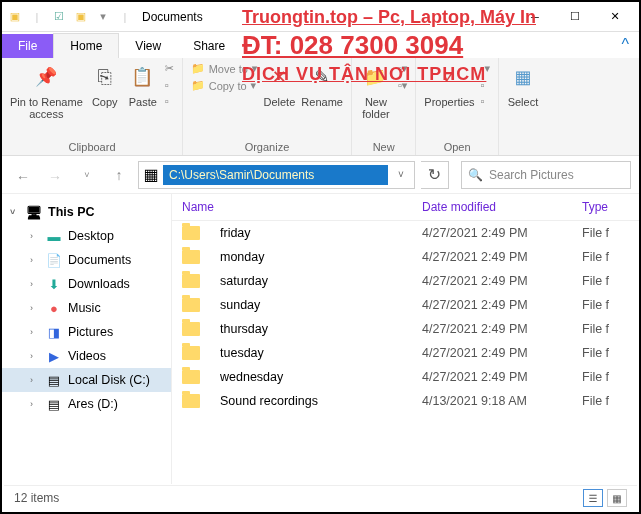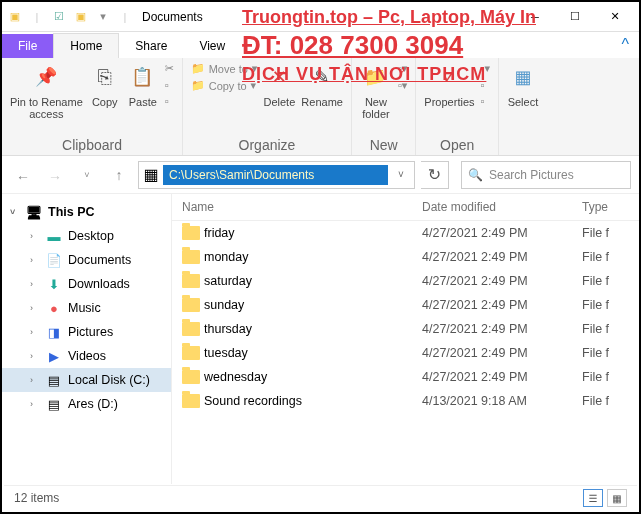--- a/index.html
+++ b/index.html
@@ -14,21 +14,21 @@
 
 .tabs { height: 26px; display: flex; align-items: flex-end; background: #fff; }
 .tab { padding: 5px 16px; font-size: 12px; cursor: pointer; }
 .tab.file { background: #8b5cf6; color: #fff; }
 .tab.active { background: #f5f5f5; border: 1px solid #ddd; border-bottom: none; padding-left: 16px; }
 .ribbon-help { margin-left: auto; padding: 4px 10px; color: #1979ca; font-size: 16px; }
 
 .ribbon { height: 98px; background: #f5f5f5; border-bottom: 1px solid #ddd; display: flex; }
 .group { border-right: 1px solid #e5e5e5; padding: 4px 8px 2px; display: flex; flex-direction: column; }
 .group-body { flex: 1; display: flex; align-items: flex-start; gap: 6px; }
-.group-label { text-align: center; font-size: 14px; color: #666; padding-top: 2px; margin-top: 8px; }
+.group-label { text-align: center; font-size: 11px; color: #666; padding-top: 2px; margin-top: 8px; }
 .rbtn { display: flex; flex-direction: column; align-items: center; gap: 2px; font-size: 11px; text-align: center; line-height: 1.1; color: #444; }
 .rbtn .ico { width: 32px; height: 32px; display: flex; align-items: center; justify-content: center; font-size: 18px; }
 .small-stack { display: flex; flex-direction: column; gap: 4px; font-size: 11px; color: #888; }
 .small-stack div { display: flex; align-items: center; gap: 4px; }
 
 .nav { height: 38px; display: flex; align-items: center; gap: 6px; padding: 4px 8px; border-bottom: 1px solid #eee; }
 .nav .navbtn { width: 26px; height: 26px; display: flex; align-items: center; justify-content: center; color: #888; font-size: 14px; }
 .addr { flex: 1; display: flex; align-items: center; border: 1px solid #ccc; height: 28px; }
 .addr .aicon { width: 24px; display: flex; align-items: center; justify-content: center; }
 .addr .path { flex: 1; background: #1979ca; color: #fef9c3; padding: 3px 6px; font-size: 12px; }
@@ -39,26 +39,26 @@
 .content { display: flex; height: 290px; }
 .tree { width: 170px; border-right: 1px solid #eee; overflow: hidden; padding: 6px 0; font-size: 12.5px; }
 .tree-item { display: flex; align-items: center; gap: 6px; padding: 4px 8px; }
 .tree-item .chev { width: 10px; font-size: 9px; color: #666; }
 .tree-item .ti-icon { width: 16px; height: 16px; display: flex; align-items: center; justify-content: center; font-size: 13px; }
 .tree-item.selected { background: #d8e6f2; }
 .tree-item.sub { padding-left: 28px; }
 .tree-item.bold { font-weight: 600; }
 
 .files { flex: 1; overflow: hidden; display: flex; flex-direction: column; }
-.fhead { display: flex; padding: 6px 10px; font-size: 12px; color: #737373; border-bottom: 1px solid #eee; }
+.fhead { display: flex; padding: 6px 10px; font-size: 12px; color: #6d28d9; border-bottom: 1px solid #eee; }
 .fhead .c1 { width: 240px; }
 .fhead .c2 { width: 160px; }
 .fhead .c3 { flex: 1; }
 .frow { display: flex; padding: 5px 10px; font-size: 12.5px; align-items: center; }
-.frow .c1 { width: 240px; display: flex; align-items: center; gap: 4px; }
+.frow .c1 { width: 240px; display: flex; align-items: center; gap: 20px; }
 .frow .c2 { width: 160px; color: #555; }
 .frow .c3 { flex: 1; color: #555; }
 .folder-ico { width: 18px; height: 14px; background: #ffd96a; border-radius: 1px; position: relative; }
 .folder-ico:before { content: ''; position: absolute; top: -3px; left: 0; width: 8px; height: 3px; background: #ffd96a; border-radius: 1px 1px 0 0; }
 
 .status { position: absolute; bottom: 2px; left: 2px; right: 2px; height: 24px; border-top: 1px solid #eee; display: flex; align-items: center; padding: 12px 10px; font-size: 12px; color: #555; }
 .status .views { margin-left: auto; display: flex; gap: 4px; }
 .status .views div { width: 20px; height: 18px; border: 1px solid #ccc; display: flex; align-items: center; justify-content: center; font-size: 10px; }
 
 .watermark { position: absolute; top: 4px; left: 240px; right: 10px; color: #e2363c; font-weight: 700; pointer-events: none; line-height: 1.3; text-decoration: underline; }
@@ -82,22 +82,22 @@
   <div class="winctrl">
     <div>─</div>
     <div>☐</div>
     <div>✕</div>
   </div>
 </div>
 
 <div class="tabs">
   <div class="tab file">File</div>
   <div class="tab active">Home</div>
+  <div class="tab">View</div>
   <div class="tab">Share</div>
-  <div class="tab">View</div>
   <div class="ribbon-help">^</div>
 </div>
 
 <div class="ribbon">
   <div class="group">
     <div class="group-body">
       <div class="rbtn">
           <div class="ico">📌</div>
           <span style="white-space:pre">Pin to Rename
 access</span>

